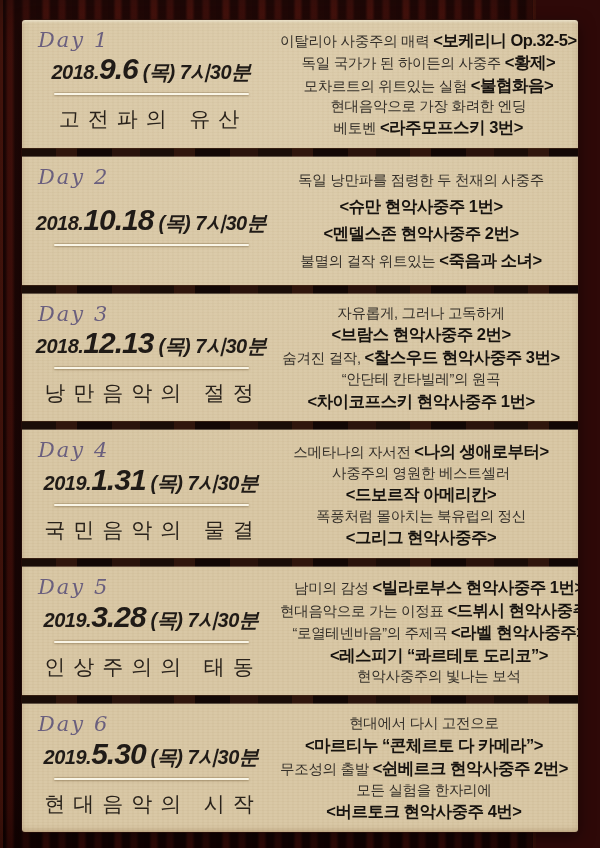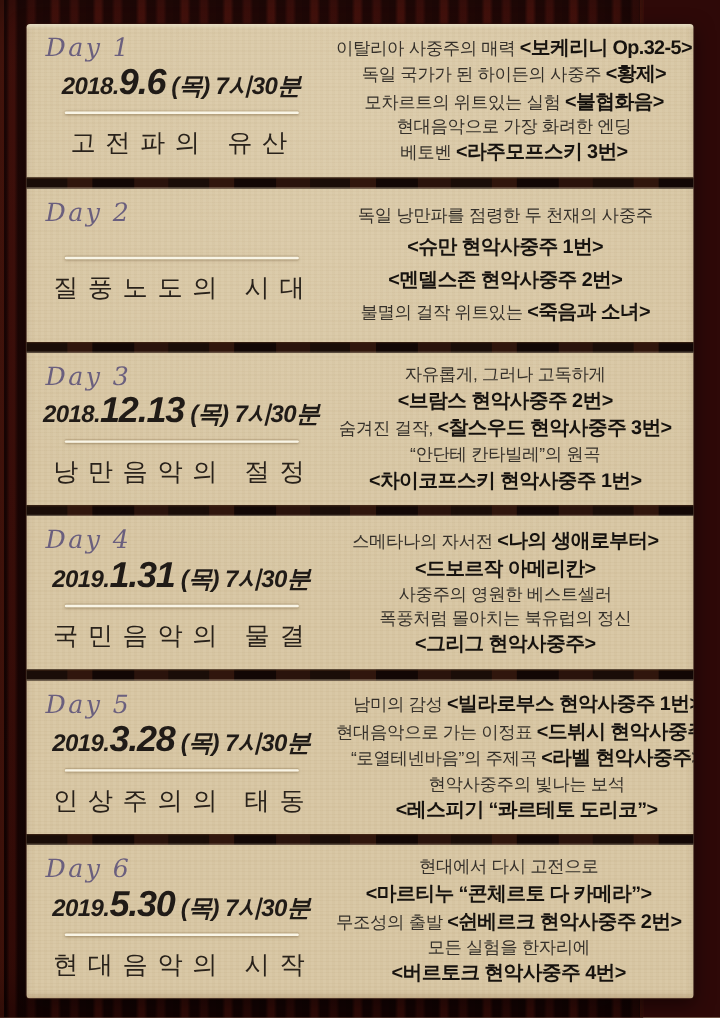--- a/index.html
+++ b/index.html
@@ -96,22 +96,22 @@
           <div class="line"><span class="pre">독일 국가가 된 하이든의 사중주 </span><span class="b">&lt;황제&gt;</span></div>
           <div class="line"><span class="pre">모차르트의 위트있는 실험 </span><span class="b">&lt;불협화음&gt;</span></div>
           <div class="line"><span class="pre">현대음악으로 가장 화려한 엔딩</span></div>
           <div class="line"><span class="pre">베토벤 </span><span class="b">&lt;라주모프스키 3번&gt;</span></div>
         </div>
   </article>
       <div class="separator"></div>
       <article class="card">
     <div class="left">
       <div class="day-script">Day 2</div>
+      <div class="date"><span class="yr">2018.</span><span class="big">10.18</span><span class="rest"> (목) 7시30분</span></div>
       <div class="divider"></div>
-      <h2 class="title">질풍노도의 시대</h2>
     </div>
     <div class="right">
           <div class="line"><span class="pre">독일 낭만파를 점령한 두 천재의 사중주</span></div>
           <div class="line"><span class="b">&lt;슈만 현악사중주 1번&gt;</span></div>
           <div class="line"><span class="b">&lt;멘델스존 현악사중주 2번&gt;</span></div>
           <div class="line"><span class="pre">불멸의 걸작 위트있는 </span><span class="b">&lt;죽음과 소녀&gt;</span></div>
         </div>
   </article>
       <div class="separator"></div>
       <article class="card">
@@ -132,40 +132,40 @@
       <div class="separator"></div>
       <article class="card">
     <div class="left">
       <div class="day-script">Day 4</div>
       <div class="date"><span class="yr">2019.</span><span class="big">1.31</span><span class="rest"> (목) 7시30분</span></div>
       <div class="divider"></div>
       <h2 class="title">국민음악의 물결</h2>
     </div>
     <div class="right">
           <div class="line"><span class="pre">스메타나의 자서전 </span><span class="b">&lt;나의 생애로부터&gt;</span></div>
+          <div class="line"><span class="pre">사중주의 영원한 베스트셀러</span></div>
           <div class="line"><span class="b">&lt;드보르작 아메리칸&gt;</span></div>
-          <div class="line"><span class="pre">사중주의 영원한 베스트셀러</span></div>
           <div class="line"><span class="pre">폭풍처럼 몰아치는 북유럽의 정신</span></div>
           <div class="line"><span class="b">&lt;그리그 현악사중주&gt;</span></div>
         </div>
   </article>
       <div class="separator"></div>
       <article class="card">
     <div class="left">
       <div class="day-script">Day 5</div>
       <div class="date"><span class="yr">2019.</span><span class="big">3.28</span><span class="rest"> (목) 7시30분</span></div>
       <div class="divider"></div>
       <h2 class="title">인상주의의 태동</h2>
     </div>
     <div class="right">
           <div class="line"><span class="pre">남미의 감성 </span><span class="b">&lt;빌라로부스 현악사중주 1번&gt;</span></div>
           <div class="line"><span class="pre">현대음악으로 가는 이정표 </span><span class="b">&lt;드뷔시 현악사중주&gt;</span></div>
           <div class="line"><span class="pre">“로열테넨바음”의 주제곡 </span><span class="b">&lt;라벨 현악사중주&gt;</span></div>
+          <div class="line"><span class="b">&lt;레스피기 “콰르테토 도리코”&gt;</span></div>
           <div class="line"><span class="pre">현악사중주의 빛나는 보석</span></div>
-          <div class="line"><span class="b">&lt;레스피기 “콰르테토 도리코”&gt;</span></div>
         </div>
   </article>
       <div class="separator"></div>
       <article class="card">
     <div class="left">
       <div class="day-script">Day 6</div>
       <div class="date"><span class="yr">2019.</span><span class="big">5.30</span><span class="rest"> (목) 7시30분</span></div>
       <div class="divider"></div>
       <h2 class="title">현대음악의 시작</h2>
     </div>

